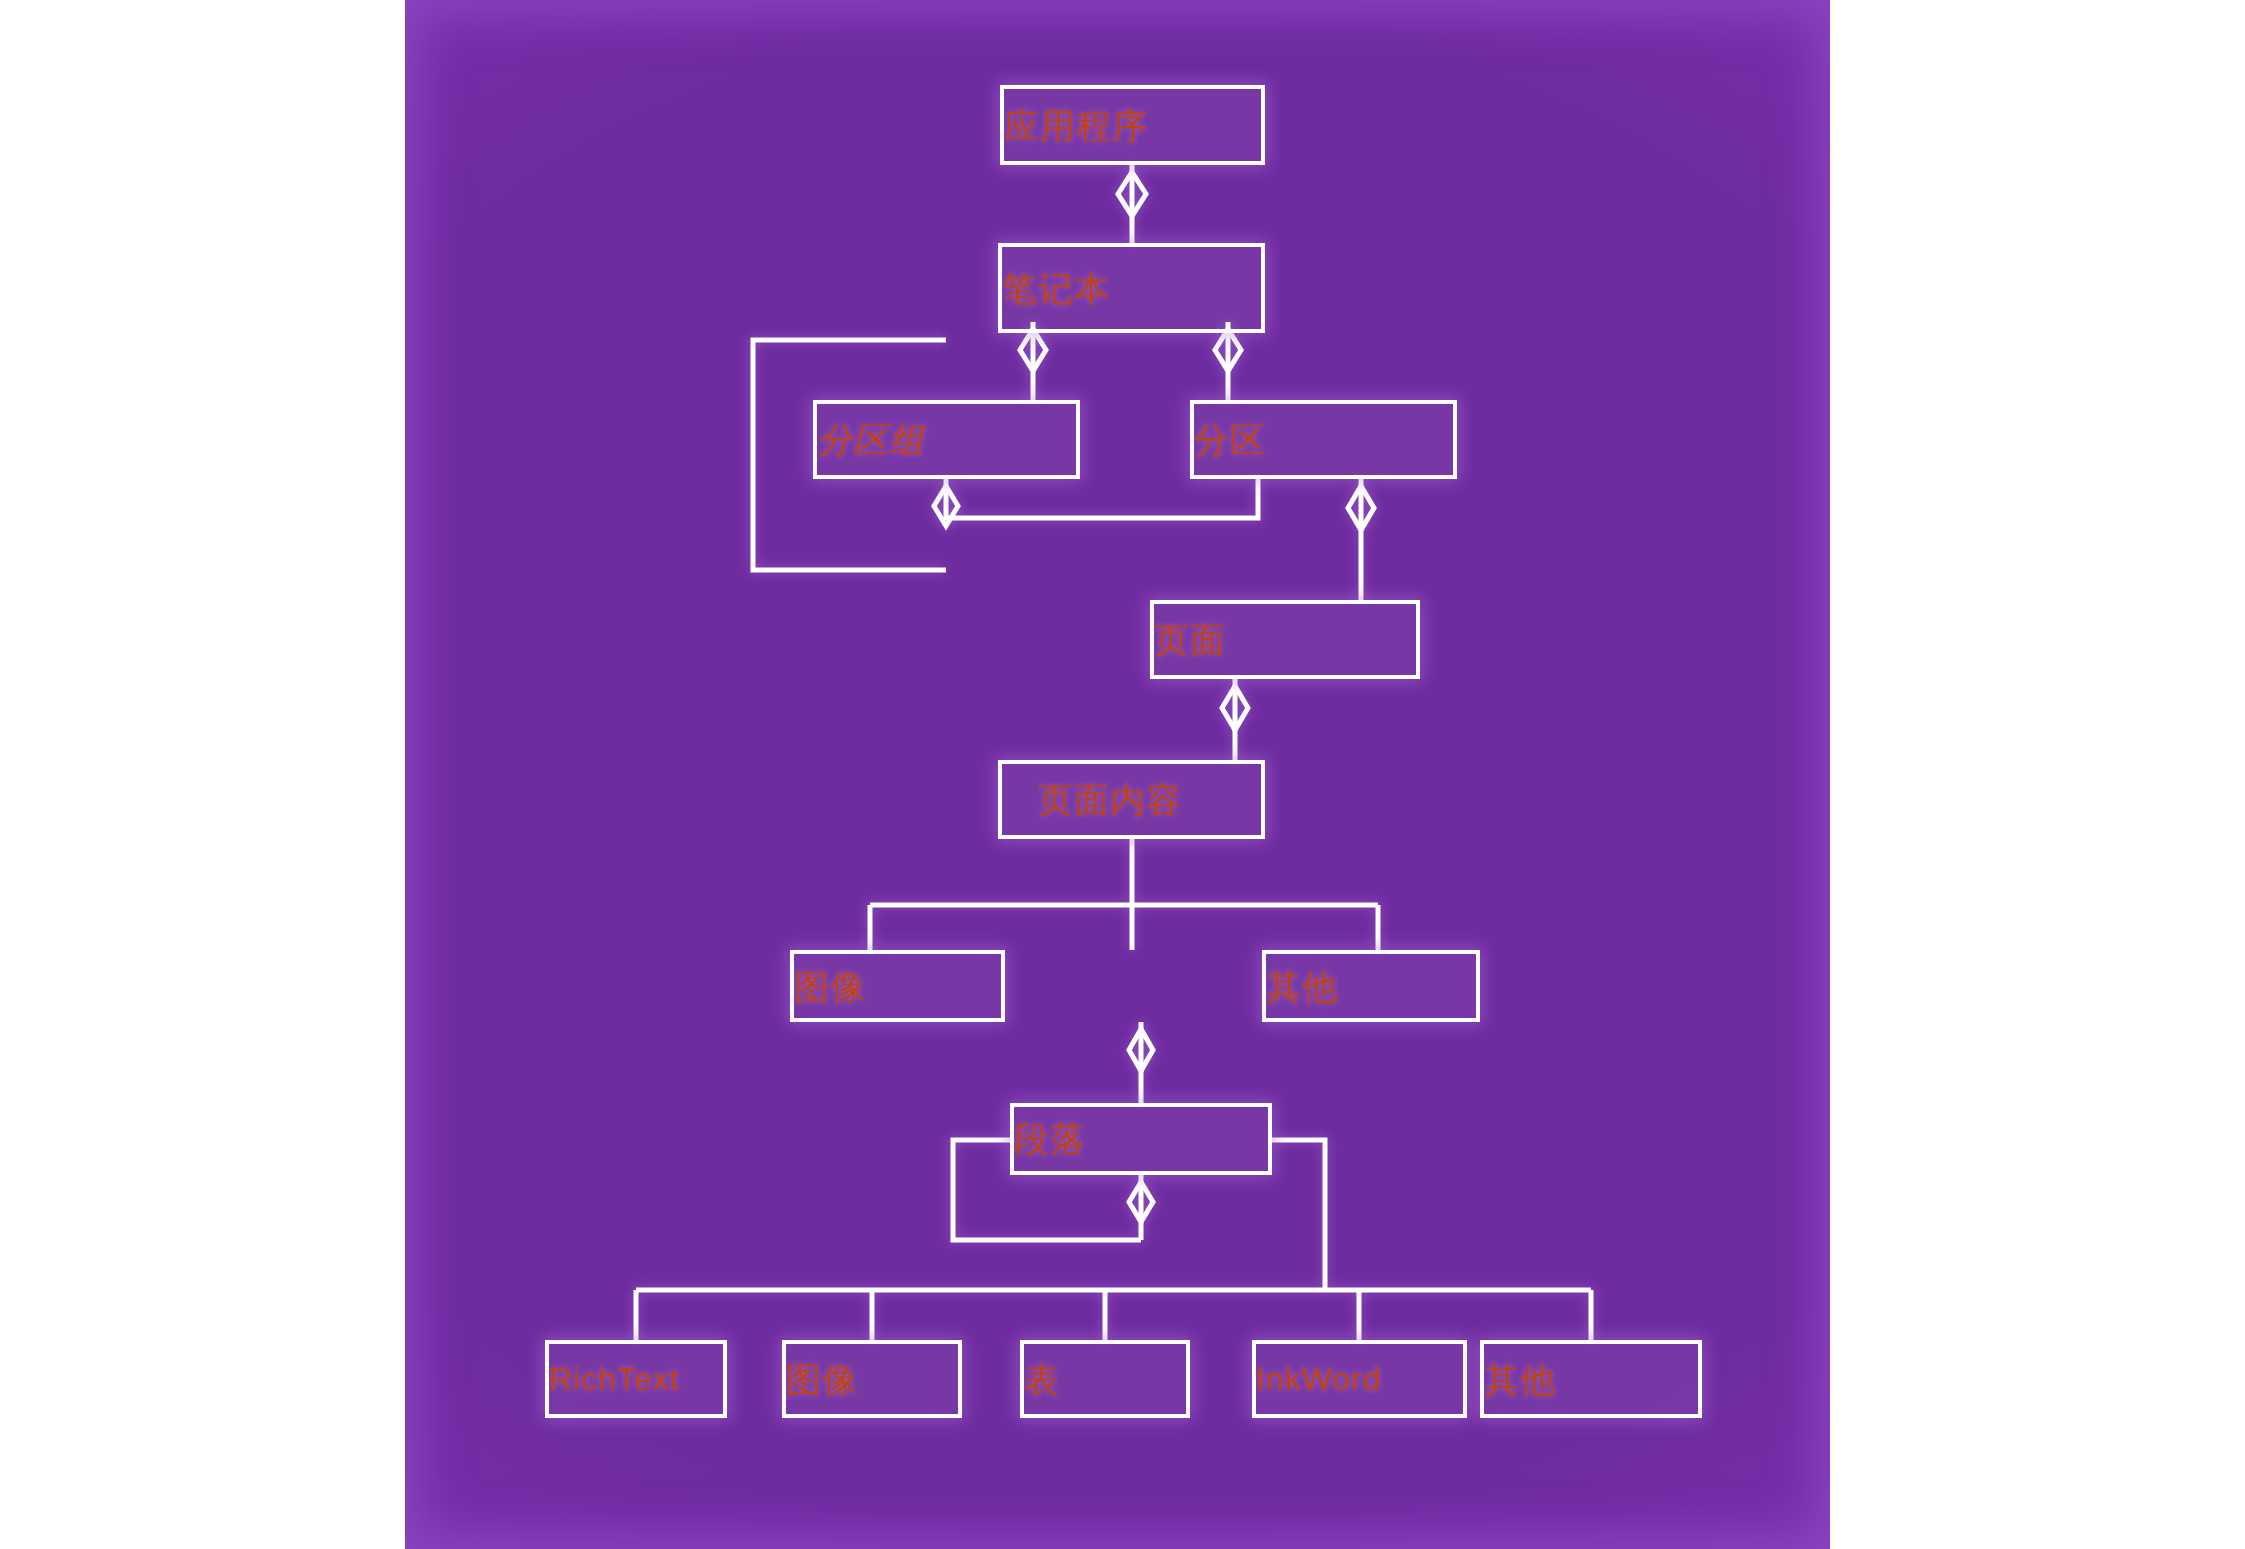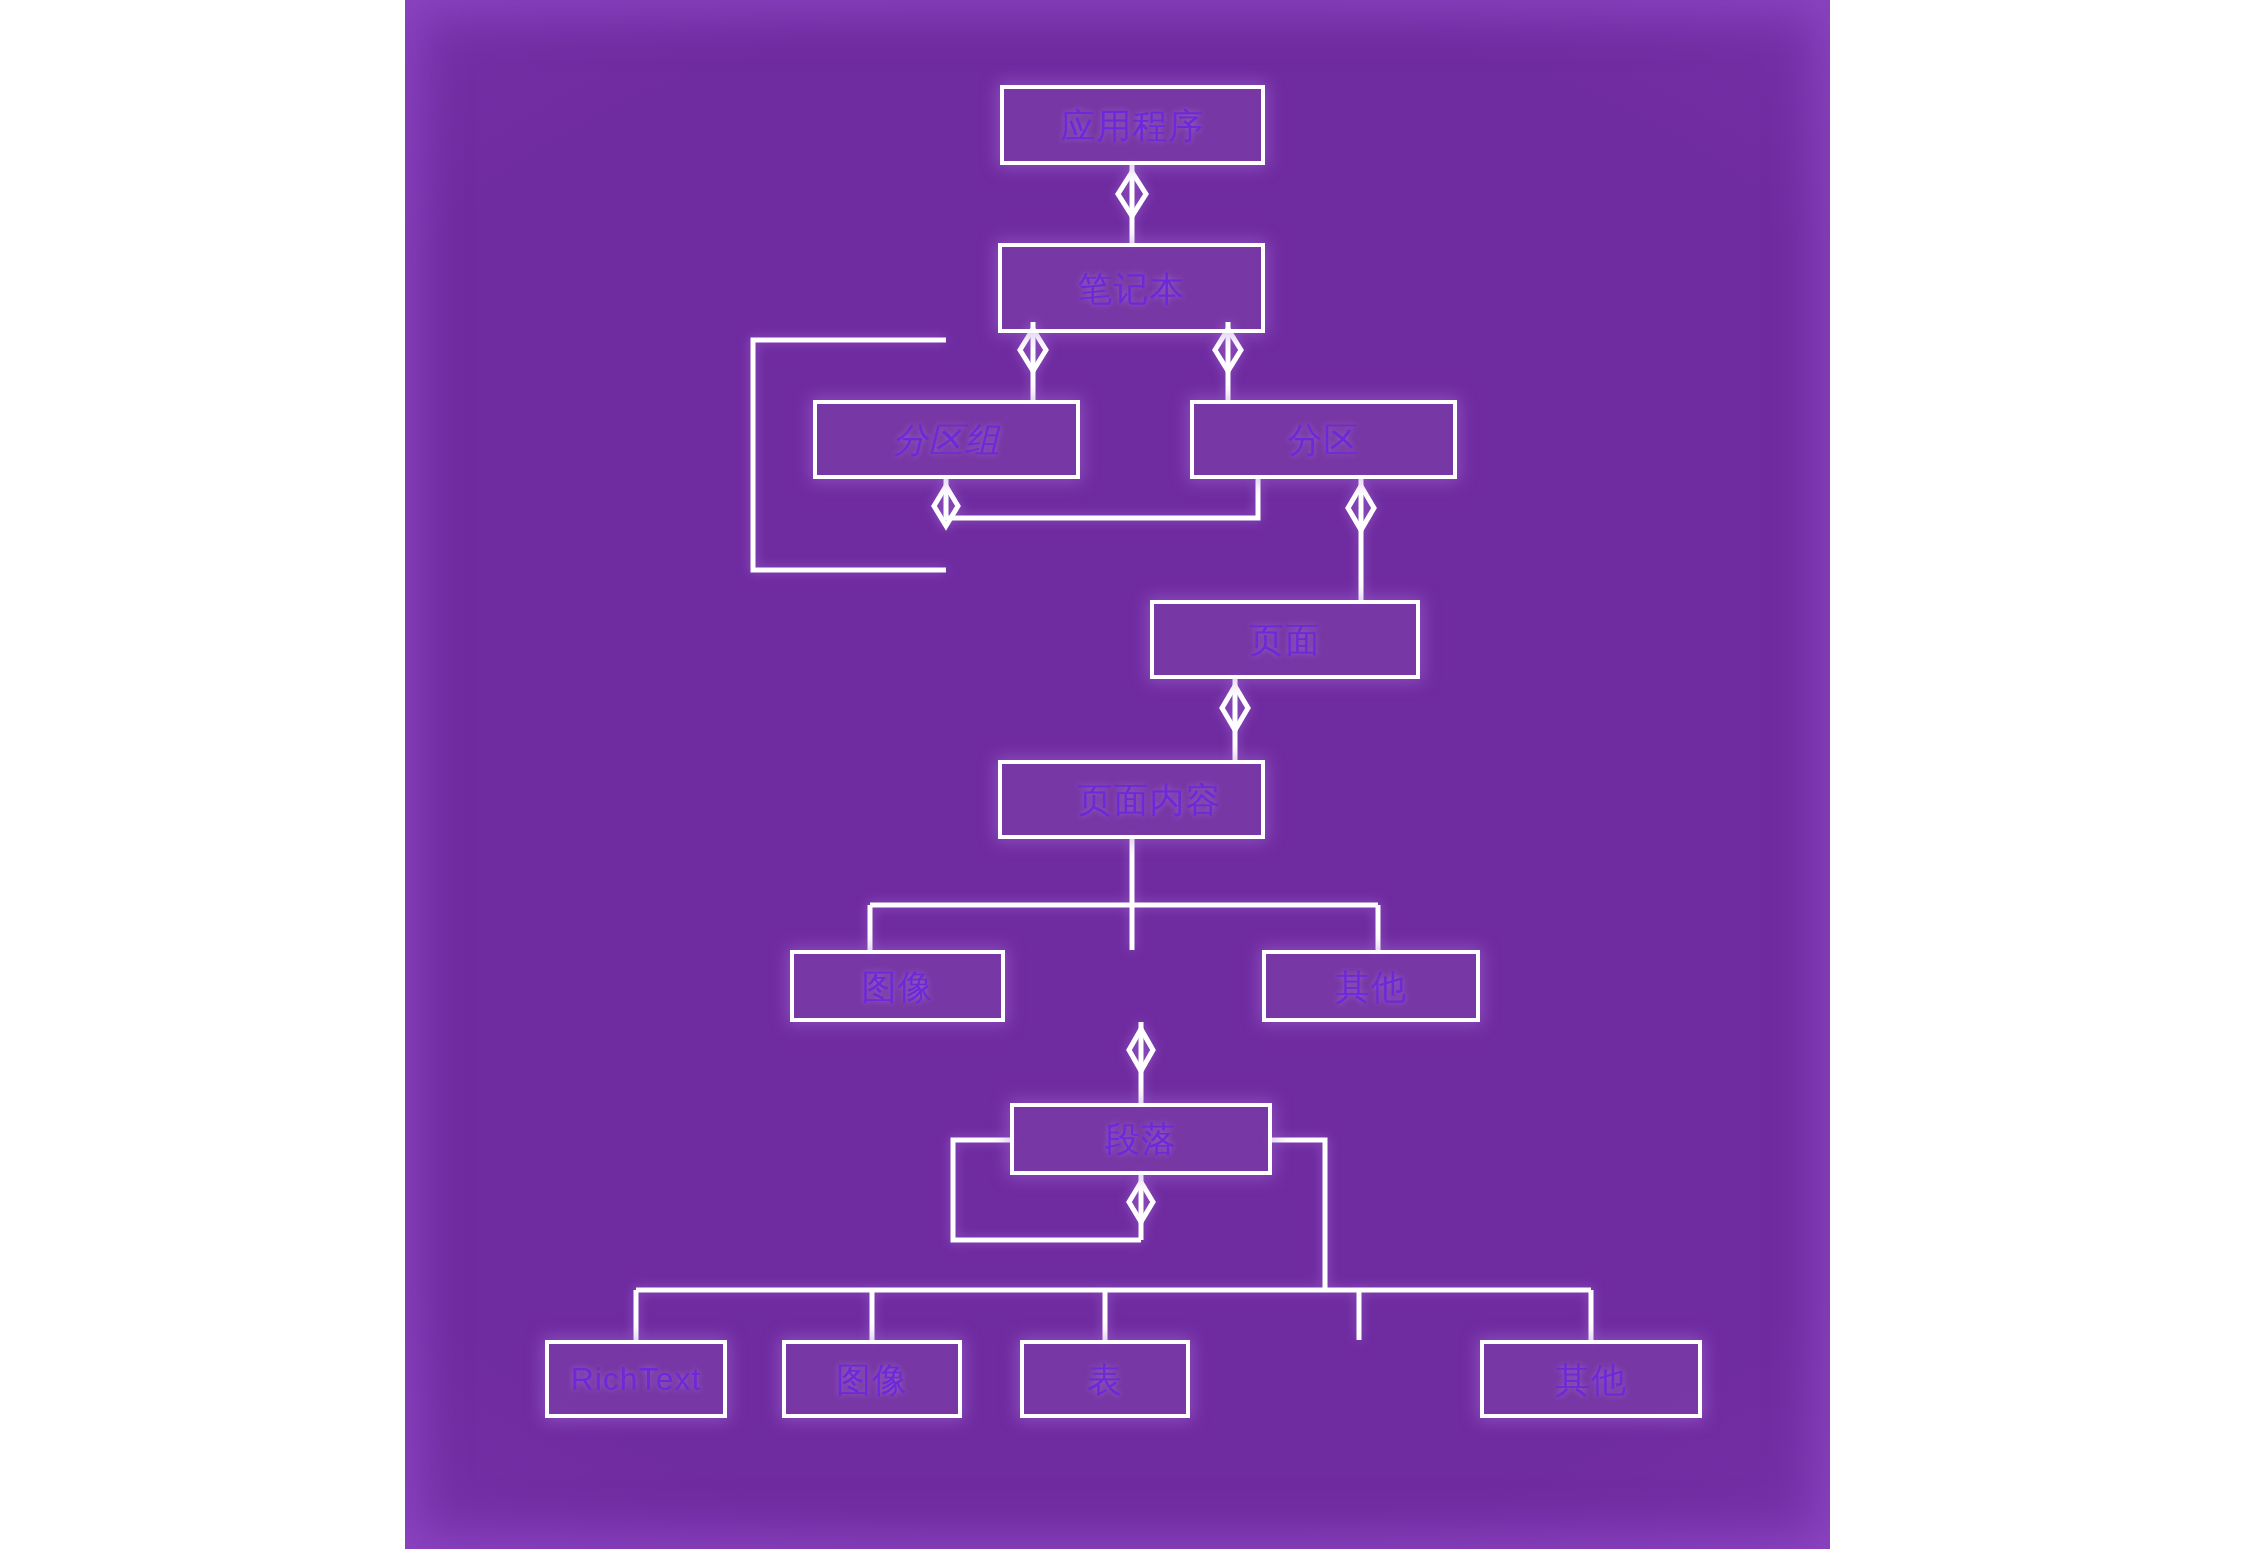--- a/index.html
+++ b/index.html
@@ -44,24 +44,23 @@
     position: absolute;
     left: 0; top: 0;
     width: 2245px;
     height: 1549px;
   }
   .node {
     position: absolute;
     box-sizing: border-box;
     border: 4px solid #ffffff;
     background: rgba(255,255,255,0.06);
-    color: #6d28d9;
+    color: #c2410c;
     display: flex;
     align-items: center;
-    justify-content: center;
     font-size: 35px;
     line-height: 1;
     letter-spacing: 1px;
     white-space: nowrap;
     box-shadow: 0 0 16px 3px rgba(173,120,225,0.45);
     text-shadow: 0 0 6px rgba(200,160,240,0.45);
   }
   .node.latin { font-size: 32px; }
 </style>
 </head>
@@ -158,17 +157,20 @@
   </div>
 
   <div class="node" style="left:782px;top:1340px;width:180px;height:78px;">
     <span>图像</span>
   </div>
 
   <div class="node" style="left:1020px;top:1340px;width:170px;height:78px;">
     <span>表</span>
   </div>
 
+  <div class="node latin" style="left:1252px;top:1340px;width:215px;height:78px;">
+    <span>InkWord</span>
+  </div>
 
   <div class="node" style="left:1480px;top:1340px;width:222px;height:78px;">
     <span>其他</span>
   </div>
 </div>
 
 </body></html>

